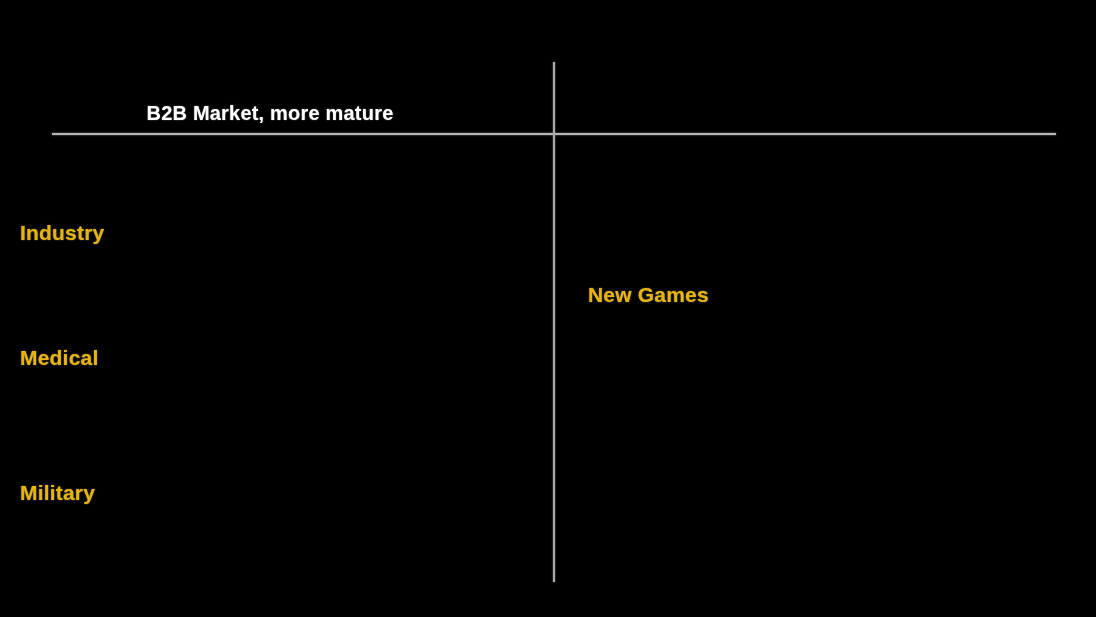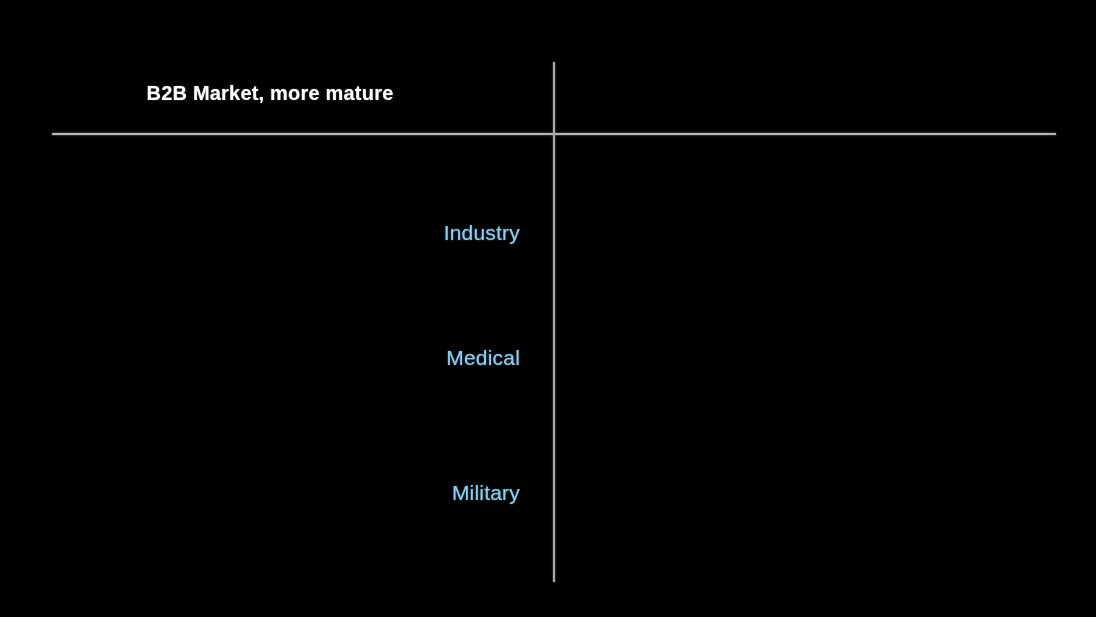--- a/index.html
+++ b/index.html
@@ -45,30 +45,30 @@
     position: absolute;
     top: 82px;
     font-size: 20px;
     font-weight: bold;
     color: #ffffff;
     letter-spacing: 0.2px;
     text-align: center;
     white-space: nowrap;
     text-shadow: 0 0 1.4px rgba(255,255,255,0.55);
   }
-  .header-left  { left: 20px;  width: 500px; }
+  .header-left  { left: 20px;  width: 500px; margin-top: 20px; }
   .header-right { left: 590px; width: 500px; }
 
   .item {
     position: absolute;
     font-size: 21px;
-    font-weight: normal;
-    color: #7dd3fc;
+    font-weight: bold;
+    color: #eab308;
     letter-spacing: 0.2px;
-    text-align: right;
+    text-align: left;
     white-space: nowrap;
     text-shadow: 0 0 1.6px rgba(255,255,255,0.5);
   }
   .col-left-x  { left: 20px;  width: 500px; }
   .col-right-x { left: 588px; width: 500px; }
 
   .item-industry   { top: 221px; }
   .item-medical    { top: 346px; }
   .item-military   { top: 473px; margin-top: 8px; }
   .item-newgames   { top: 283px; }
@@ -84,15 +84,16 @@
 
   <div class="col-header header-left">B2B Market, more mature</div>
 
 
   <div class="item col-left-x item-industry">Industry</div>
 
   <div class="item col-left-x item-medical">Medical</div>
 
   <div class="item col-left-x item-military">Military</div>
 
+  <div class="item col-right-x item-newgames">New Games</div>
 
 
 </div>
 
 </body></html>

